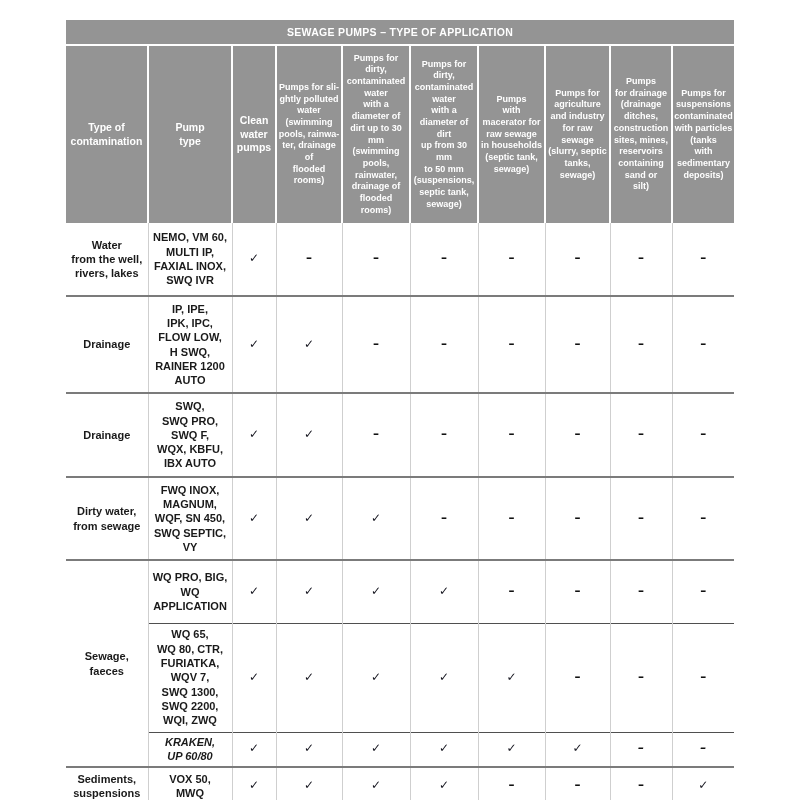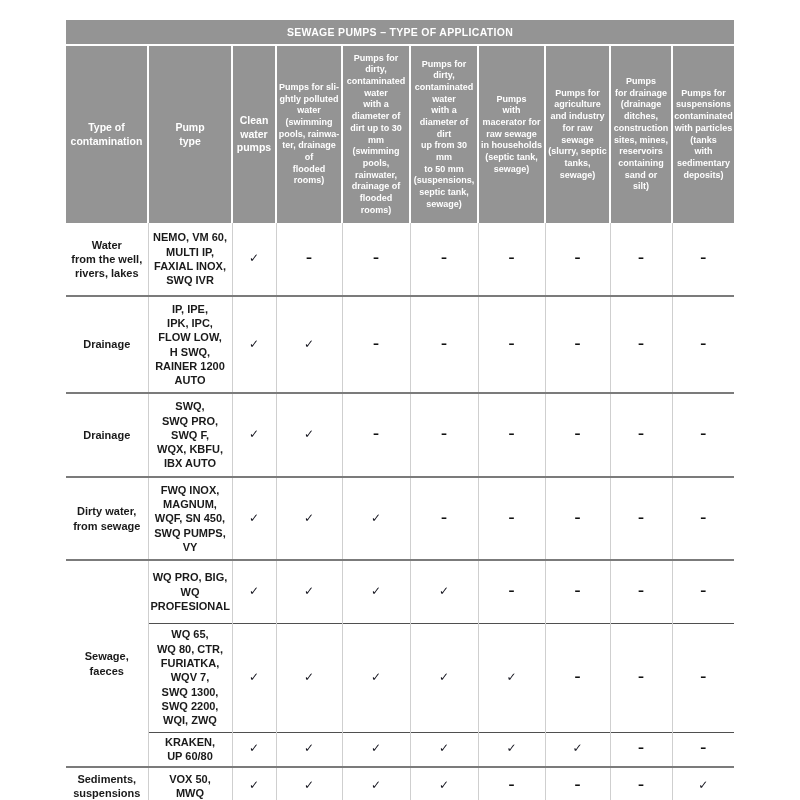--- a/index.html
+++ b/index.html
@@ -71,21 +71,21 @@
     background:#949494;
     margin-top:2px;
   }
   
   tr.r0 { height:73px; }
   tr.r1 { height:97px; }
   tr.r2 { height:84px; }
   tr.r3 { height:83px; }
   tr.r4 { height:63px; }
   tr.r5 { height:109px; }
-  tr.r6 { height:35px; }
+  tr.r6 { height:35px;font-style:italic; }
   tr.r7 { height:39px; }
 </style>
 </head>
 <body>
 
 <div class="page">
   <div class="table-wrap">
 
     <div class="title-bar">SEWAGE PUMPS – TYPE OF APPLICATION</div>
 
@@ -223,37 +223,37 @@
           <td class="mark is-dash">–</td>
           <td class="mark is-dash">–</td>
           <td class="mark is-dash">–</td>
         </tr>
         <tr class="r3 group-start">
           <td>Dirty water,
 from sewage</td>
           <td>FWQ INOX,
 MAGNUM,
 WQF, SN 450,
-SWQ PUMPS,
+SWQ SEPTIC,
 VY</td>
           <td class="mark is-check">✓</td>
           <td class="mark is-check">✓</td>
           <td class="mark is-check">✓</td>
           <td class="mark is-dash">–</td>
           <td class="mark is-dash">–</td>
           <td class="mark is-dash">–</td>
           <td class="mark is-dash">–</td>
           <td class="mark is-dash">–</td>
         </tr>
         <tr class="r4 group-start">
           <td rowspan="3">Sewage,
 faeces</td>
           <td>WQ PRO, BIG,
 WQ
-PROFESIONAL</td>
+APPLICATION</td>
           <td class="mark is-check">✓</td>
           <td class="mark is-check">✓</td>
           <td class="mark is-check">✓</td>
           <td class="mark is-check">✓</td>
           <td class="mark is-dash">–</td>
           <td class="mark is-dash">–</td>
           <td class="mark is-dash">–</td>
           <td class="mark is-dash">–</td>
         </tr>
         <tr class="r5 sub-row">

